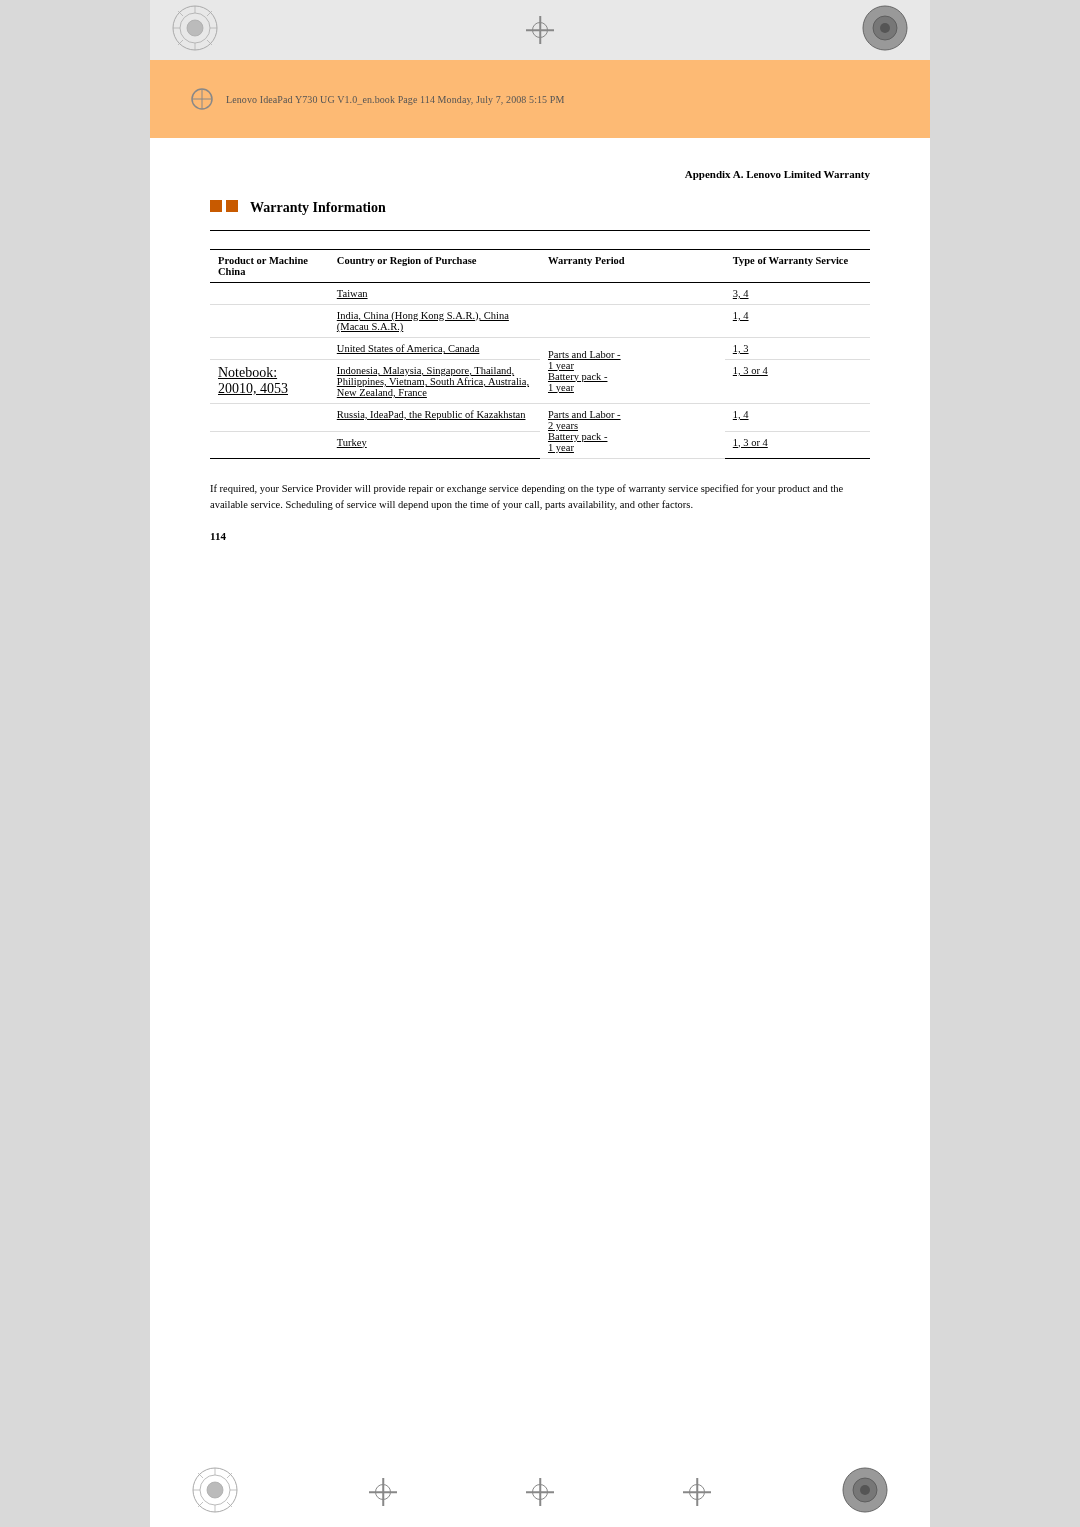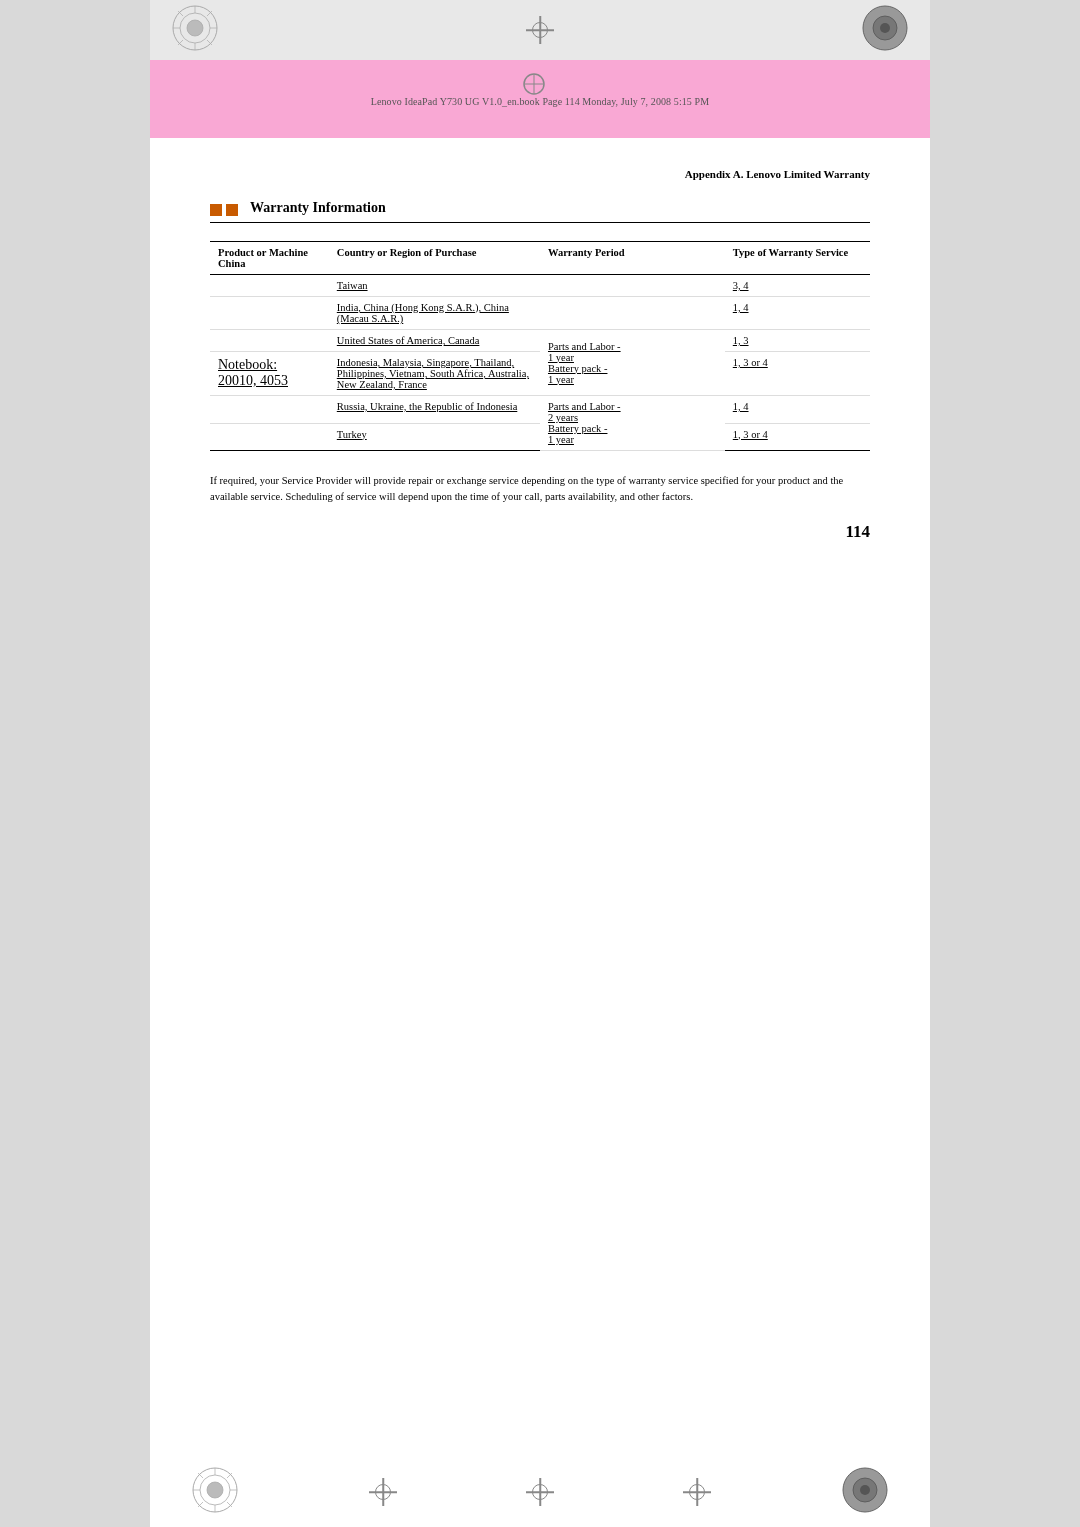--- a/index.html
+++ b/index.html
@@ -18,28 +18,27 @@
       width: 780px;
       min-height: 1527px;
       background: #fff;
       position: relative;
       padding: 0;
       margin: 0 auto;
     }
 
     
     .header-bar {
-      background: #f9a8d4;
+      background: #fdba74;
       width: 100%;
       height: 78px;
       position: relative;
       display: flex;
       align-items: center;
       padding: 12px 40px;
-      flex-direction: column;
     }
 
     .header-breadcrumb {
       font-size: 10px;
       color: #555;
       letter-spacing: 0.01em;
     }
 
     
     .content {
@@ -50,24 +49,24 @@
       text-align: right;
       font-size: 11px;
       font-weight: bold;
       margin-bottom: 20px;
       color: #000;
     }
 
     
     .section-title {
       display: flex;
-      align-items: flex-end;
+      align-items: flex-start;
       margin-bottom: 18px;
       border-bottom: 1px solid #000;
-      padding-bottom: 6px;
+      padding-bottom: 14px;
     }
 
     .orange-squares {
       display: flex;
       gap: 4px;
       margin-right: 12px;
     }
 
     .orange-sq {
       width: 12px;
@@ -118,22 +117,21 @@
     .col-type    { width: 22%; }
 
     .body-text {
       font-size: 10.5px;
       line-height: 1.55;
       color: #000;
       margin-bottom: 16px;
     }
 
     .page-number {
-      text-align: right;
-      font-size: 17px;
+      font-size: 11px;
       font-weight: bold;
       margin-top: 10px;
     }
 
     
     .bottom-marks {
       position: absolute;
       bottom: 0;
       left: 0;
       right: 0;
@@ -295,21 +293,21 @@
         </tr>
 
         <tr>
           <td style="font-size:14px;">Notebook:<br>20010, 4053</td>
           <td style="font-size:10.5px;">Indonesia, Malaysia, Singapore, Thailand, Philippines, Vietnam, South Africa, Australia, New Zealand, France</td>
           <td>1, 3 or 4</td>
         </tr>
 
         <tr>
           <td></td>
-          <td>Russia, Ukraine, the Republic of Indonesia</td>
+          <td>Russia, IdeaPad, the Republic of Kazakhstan</td>
           <td rowspan="2" style="vertical-align:middle; font-size:10.5px;">Parts and Labor -<br>2 years<br>Battery pack -<br>1 year</td>
           <td>1, 4</td>
         </tr>
 
         <tr>
           <td></td>
           <td>Turkey</td>
           <td>1, 3 or 4</td>
         </tr>
       </tbody>

